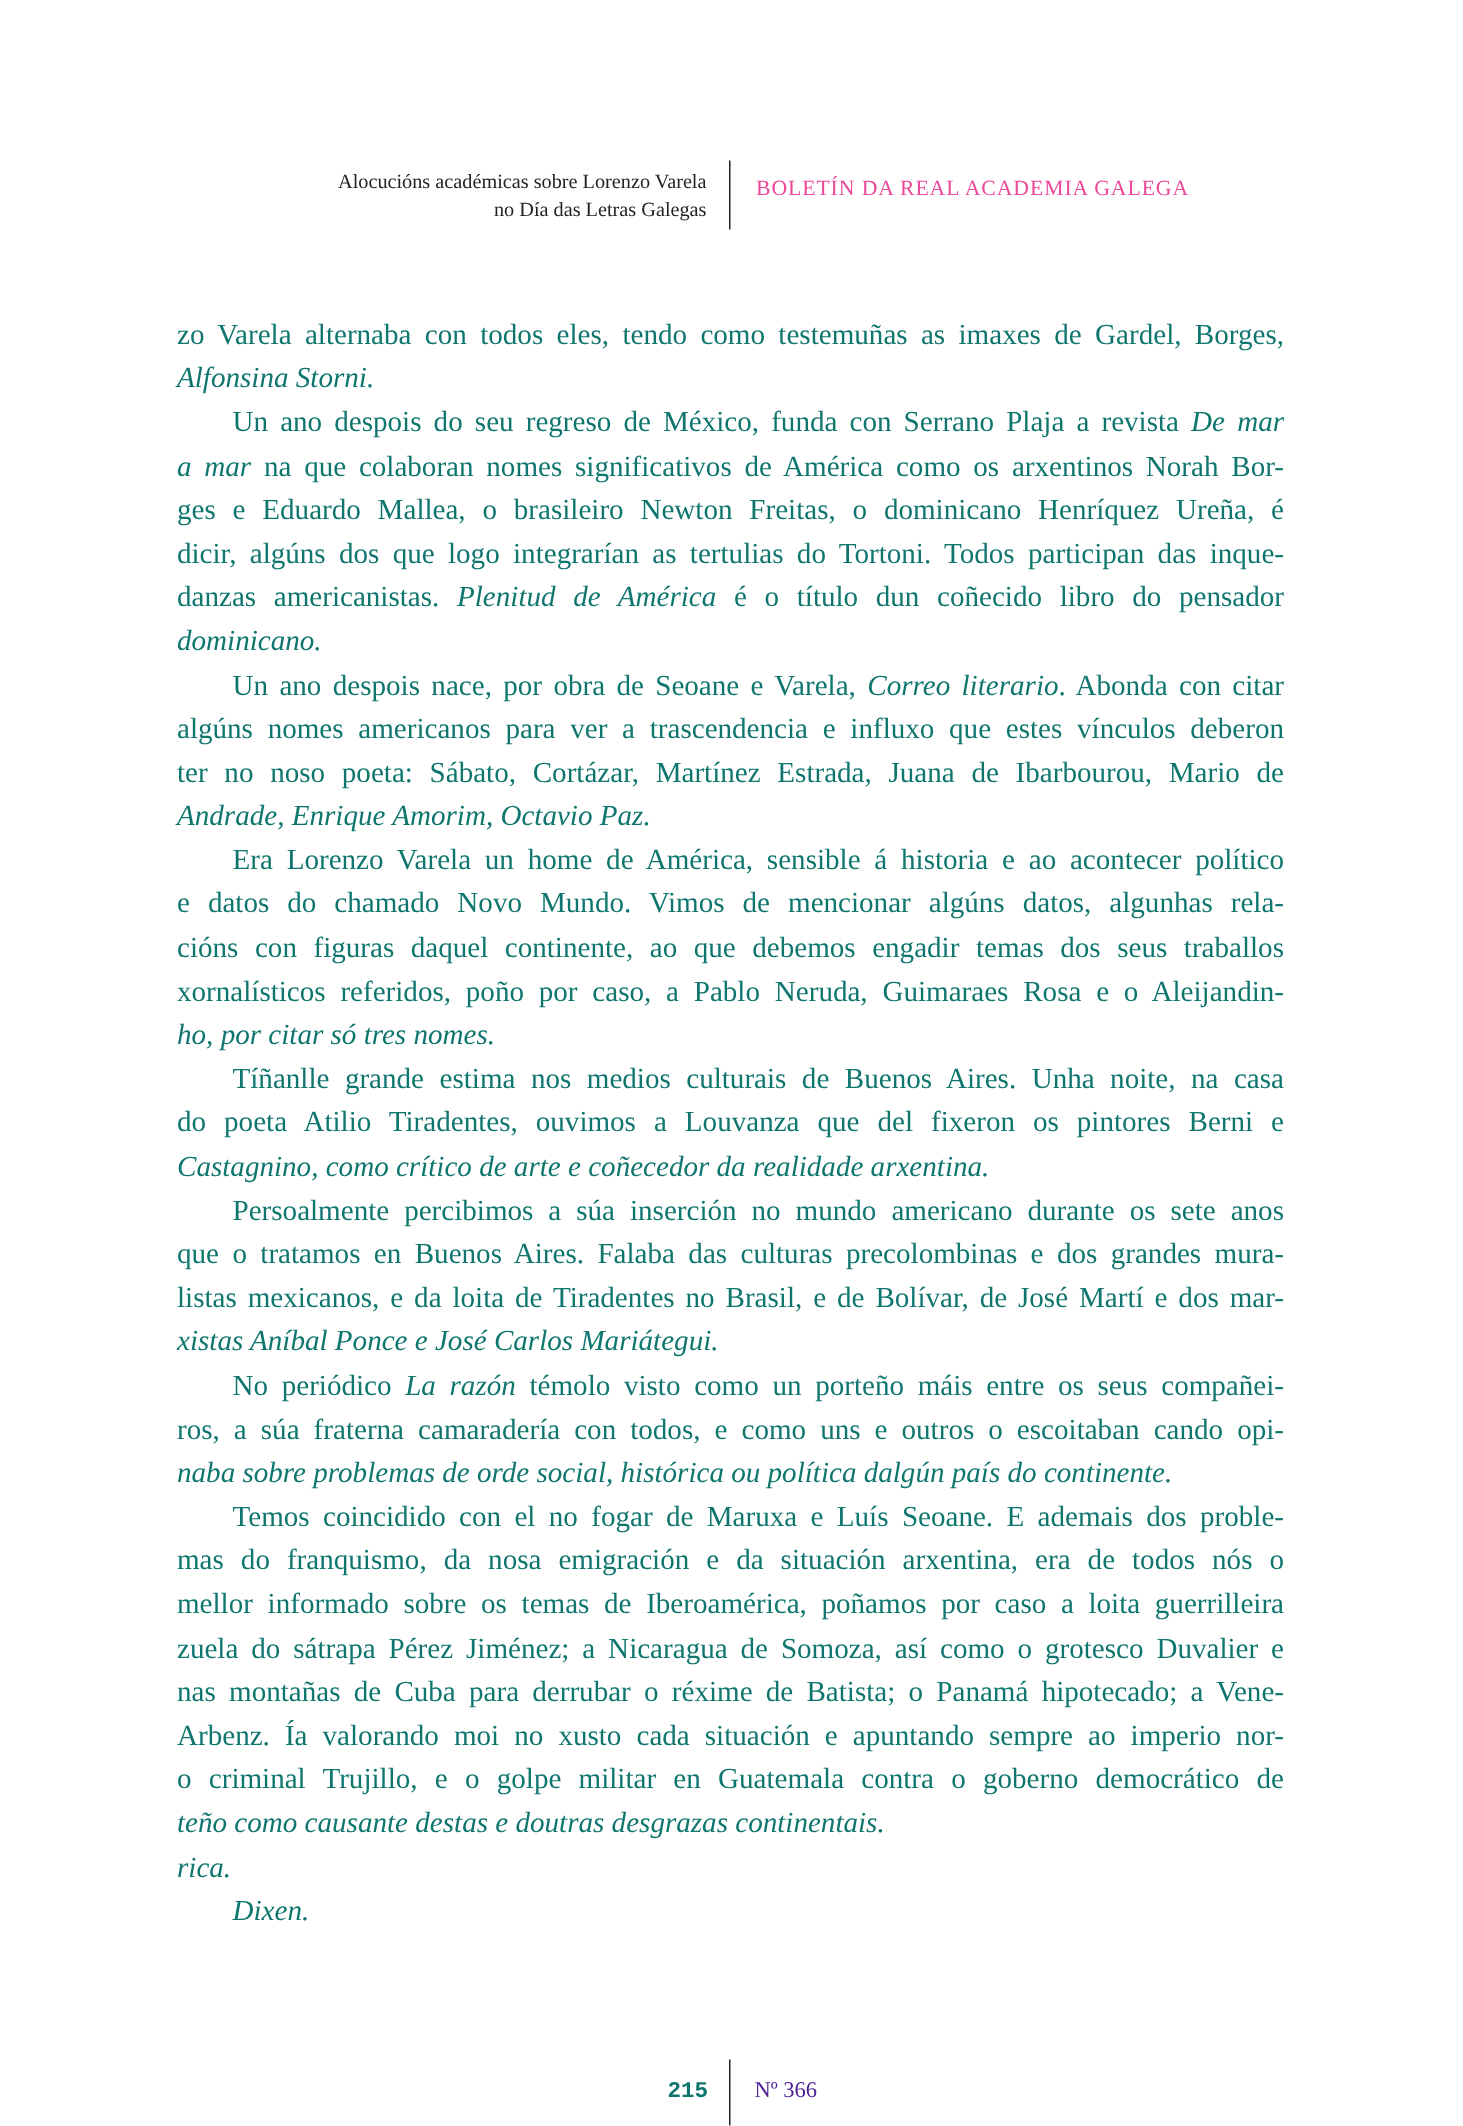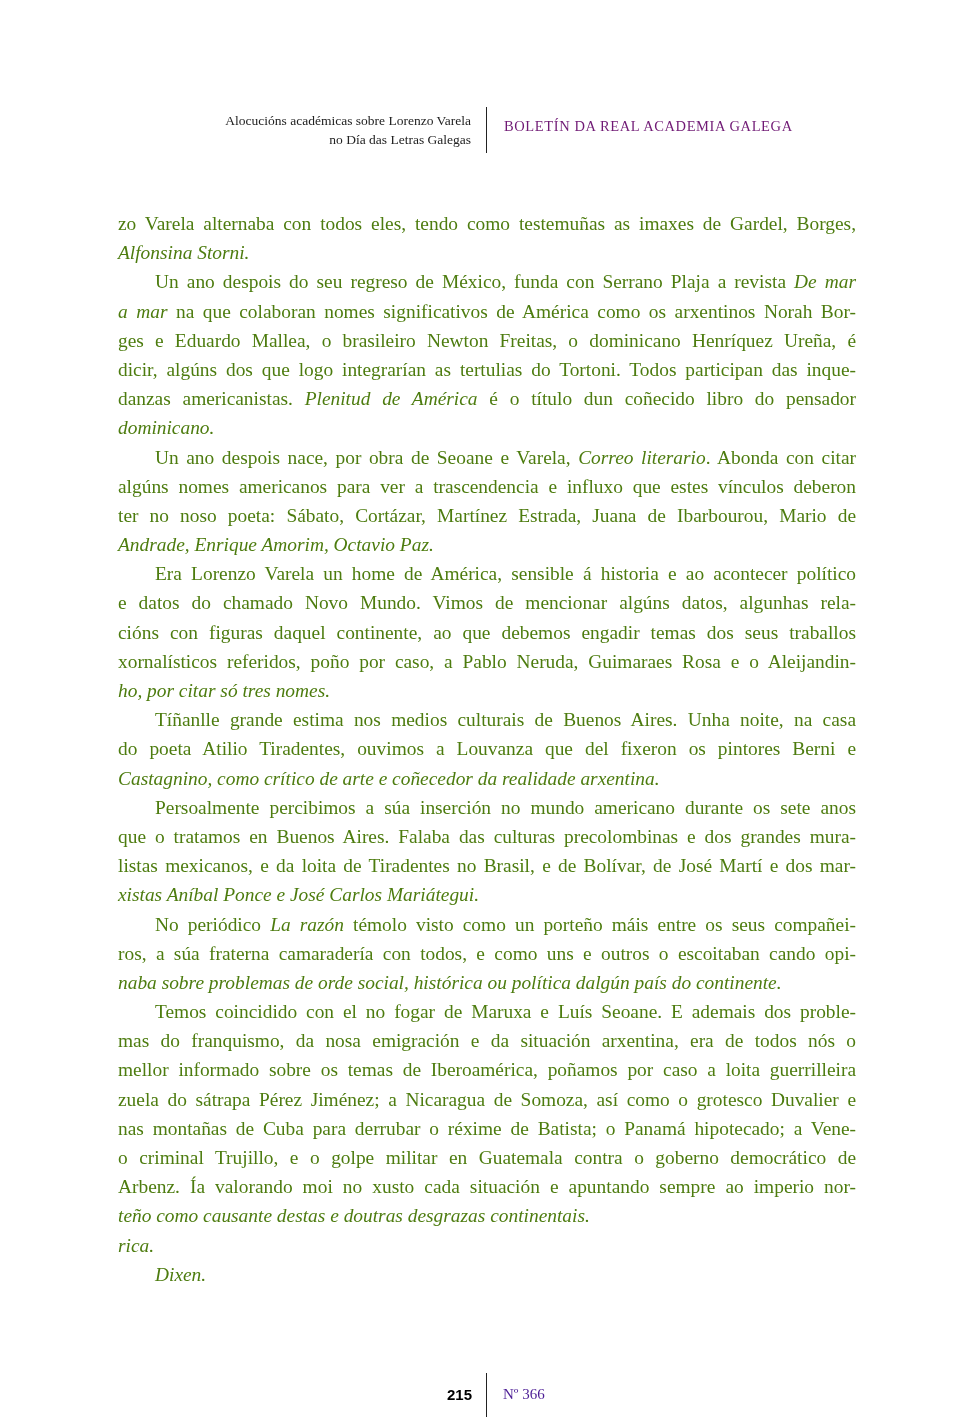--- a/index.html
+++ b/index.html
@@ -4,33 +4,33 @@
 <style>
   html, body { margin: 0; padding: 0; background: #ffffff; }
   body { width: 975px; height: 1417px; position: relative; overflow: hidden; color: #1a1a1a; }
   .page { position: absolute; left: 0; top: 16px; width: 780px; height: 1417px; background: #fff; margin-top: 37px; }
 
   .header { position: absolute; top: 54px; left: 0; width: 975px; height: 46px; }
   .header-left { position: absolute; right: 504px; top: 4px; text-align: right;
     font-family: "Liberation Serif", "DejaVu Serif", serif; font-size: 13.5px; line-height: 19px; color: #222; }
   .header-divider { position: absolute; left: 486px; top: 0; width: 1.4px; height: 46px; background: #222; }
   .header-right { position: absolute; left: 504px; top: 11px;
-    font-family: "Liberation Serif", "DejaVu Serif", serif; font-size: 14.5px; letter-spacing: 0.6px; color: #701a75; }
+    font-family: "Liberation Serif", "DejaVu Serif", serif; font-size: 14.5px; letter-spacing: 0.6px; color: #ec4899; }
 
   .body-text { position: absolute; left: 118px; top: 156px; width: 738px;
-    font-family: "Liberation Serif", "DejaVu Serif", serif; font-size: 19.4px; color: #4d7c0f; }
+    font-family: "Liberation Serif", "DejaVu Serif", serif; font-size: 19.4px; color: #0f766e; }
   .line { display: block; height: 29.2px; line-height: 29.2px; white-space: nowrap;
     text-align: justify; text-align-last: justify; }
   .line.last { text-align-last: left; font-style: italic; }
   .line.indent { padding-left: 37px; }
   .line i { font-style: italic; }
 
   .footer { position: absolute; top: 1320px; left: 0; width: 975px; height: 48px; }
-  .page-number { position: absolute; right: 503px; top: 13px; font-family: Liberation Sans, sans-serif;
-    font-size: 15px; font-weight: bold; color: #000000; }
+  .page-number { position: absolute; right: 503px; top: 13px; font-family: Liberation Mono, monospace;
+    font-size: 15px; font-weight: bold; color: #0f766e; }
   .footer-divider { position: absolute; left: 486px; top: 0; width: 1.4px; height: 48px; background: #222; }
   .issue-number { position: absolute; left: 503px; top: 13px; font-family: "Liberation Serif", serif;
     font-size: 15px; color: #4c1d95; }
 </style>
 </head>
 <body>
 
 <div class="page">
 
   <div class="header">
@@ -68,22 +68,22 @@
       <span class="line"><span>listas mexicanos, e da loita de Tiradentes no Brasil, e de Bolívar, de José Martí e dos mar-</span></span>
       <span class="line last"><span>xistas Aníbal Ponce e José Carlos Mariátegui.</span></span>
       <span class="line indent"><span>No periódico </span><i>La razón</i><span> témolo visto como un porteño máis entre os seus compañei-</span></span>
       <span class="line"><span>ros, a súa fraterna camaradería con todos, e como uns e outros o escoitaban cando opi-</span></span>
       <span class="line last"><span>naba sobre problemas de orde social, histórica ou política dalgún país do continente.</span></span>
       <span class="line indent"><span>Temos coincidido con el no fogar de Maruxa e Luís Seoane. E ademais dos proble-</span></span>
       <span class="line"><span>mas do franquismo, da nosa emigración e da situación arxentina, era de todos nós o</span></span>
       <span class="line"><span>mellor informado sobre os temas de Iberoamérica, poñamos por caso a loita guerrilleira</span></span>
       <span class="line"><span>zuela do sátrapa Pérez Jiménez; a Nicaragua de Somoza, así como o grotesco Duvalier e</span></span>
       <span class="line"><span>nas montañas de Cuba para derrubar o réxime de Batista; o Panamá hipotecado; a Vene-</span></span>
+      <span class="line"><span>Arbenz. Ía valorando moi no xusto cada situación e apuntando sempre ao imperio nor-</span></span>
       <span class="line"><span>o criminal Trujillo, e o golpe militar en Guatemala contra o goberno democrático de</span></span>
-      <span class="line"><span>Arbenz. Ía valorando moi no xusto cada situación e apuntando sempre ao imperio nor-</span></span>
       <span class="line last"><span>teño como causante destas e doutras desgrazas continentais.</span></span>
       <span class="line last"><span>rica.</span></span>
       <span class="line indent last"><span>Dixen.</span></span>
     </div>
 
   <div class="footer">
     <div class="page-number">215</div>
     <div class="footer-divider"></div>
     <div class="issue-number">Nº 366</div>
   </div>

